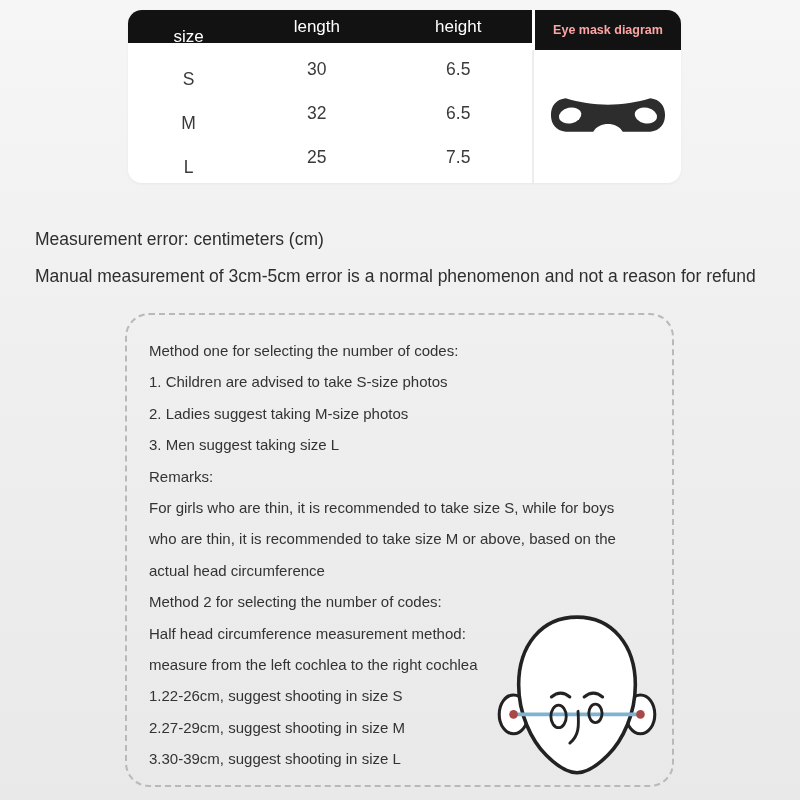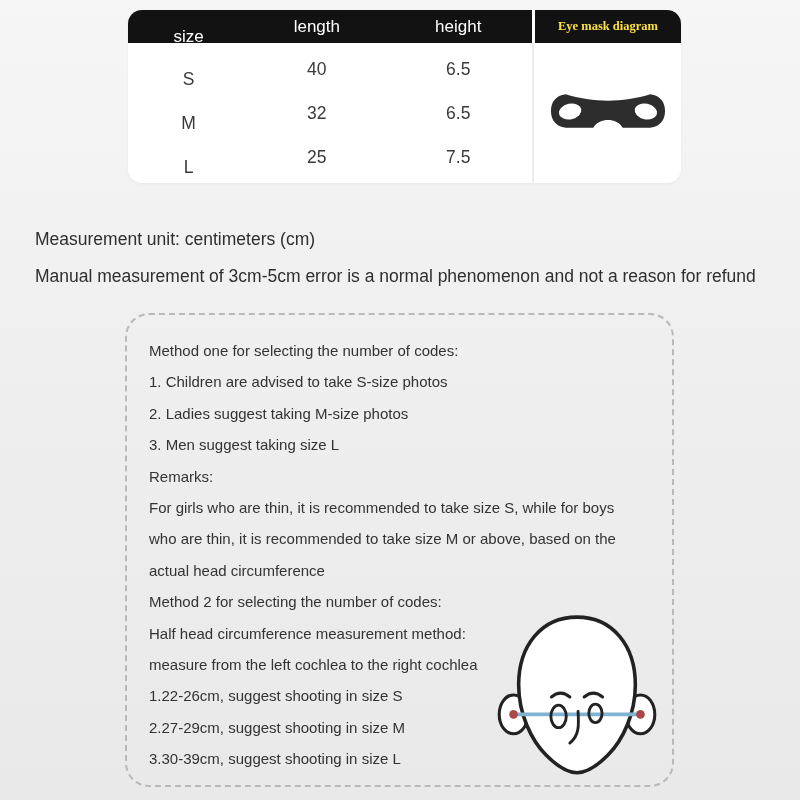--- a/index.html
+++ b/index.html
@@ -47,31 +47,30 @@
     border-radius: 0 0 0 14px;
     display: flex;
     flex-direction: column;
     padding: 4px 0;
   }
   .trow { flex: 1; display: flex; align-items: center; color: #3a3a3a; }
   .tcell { display: flex; align-items: center; justify-content: center; font-size: 17.5px; }
 
   .size-side { width: 149px; display: flex; flex-direction: column; }
   .size-side-header {
-    height: 33px;
+    height: 40px;
     background: #121212;
     border-left: 3px solid #ffffff;
     border-radius: 0 14px 0 0;
     display: flex;
     align-items: center;
     justify-content: center;
-    color: #fde047;
+    color: #fca5a5;
     font-size: 12.5px;
     font-weight: bold;
-    font-family: Liberation Serif, serif;
   }
   .size-side-body {
     flex: 1;
     background: #ffffff;
     border-left: 2px solid #ededed;
     border-radius: 0 0 14px 0;
     display: flex;
     align-items: center;
     justify-content: center;
   }
@@ -122,21 +121,21 @@
   <div class="size-card">
     <div class="size-main">
       <div class="size-main-header">
         <div class="hcell c1">size</div>
         <div class="hcell c2">length</div>
         <div class="hcell c3">height</div>
       </div>
       <div class="size-main-body">
         <div class="trow">
           <div class="tcell c1">S</div>
-          <div class="tcell c2">40</div>
+          <div class="tcell c2">30</div>
           <div class="tcell c3">6.5</div>
         </div>
         <div class="trow">
           <div class="tcell c1">M</div>
           <div class="tcell c2">32</div>
           <div class="tcell c3">6.5</div>
         </div>
         <div class="trow">
           <div class="tcell c1">L</div>
           <div class="tcell c2">25</div>
@@ -151,21 +150,21 @@
           <svg width="118" height="40" viewBox="0 0 120 40">
             <path d="M 17,3 C 7,4 2,11 2,20 C 2,29 7,36 17,37 L 45,37 C 51,26.5 69,26.5 75,37 L 103,37 C 113,36 118,29 118,20 C 118,11 113,4 103,3 C 90,7 74,9.5 60,9.5 C 46,9.5 30,7 17,3 Z" fill="#2d2d2d"></path>
             <ellipse cx="21.5" cy="20.5" rx="11.5" ry="8" fill="#ffffff" transform="rotate(-12 21.5 20.5)"></ellipse>
             <ellipse cx="98.5" cy="20.5" rx="11.5" ry="8" fill="#ffffff" transform="rotate(12 98.5 20.5)"></ellipse>
           </svg>
         </span>
       </div>
     </div>
   </div>
 
-  <div class="note note-unit">Measurement unit: centimeters (cm)</div>
+  <div class="note note-unit">Measurement error: centimeters (cm)</div>
   <div class="note note-tolerance">Manual measurement of 3cm-5cm error is a normal phenomenon and not a reason for refund</div>
 
   <div class="guide-box">
     <div class="guide-line">Method one for selecting the number of codes:</div>
     <div class="guide-line">1. Children are advised to take S-size photos</div>
     <div class="guide-line">2. Ladies suggest taking M-size photos</div>
     <div class="guide-line">3. Men suggest taking size L</div>
     <div class="guide-line">Remarks:</div>
     <div class="guide-line">For girls who are thin, it is recommended to take size S, while for boys</div>
     <div class="guide-line">who are thin, it is recommended to take size M or above, based on the</div>

